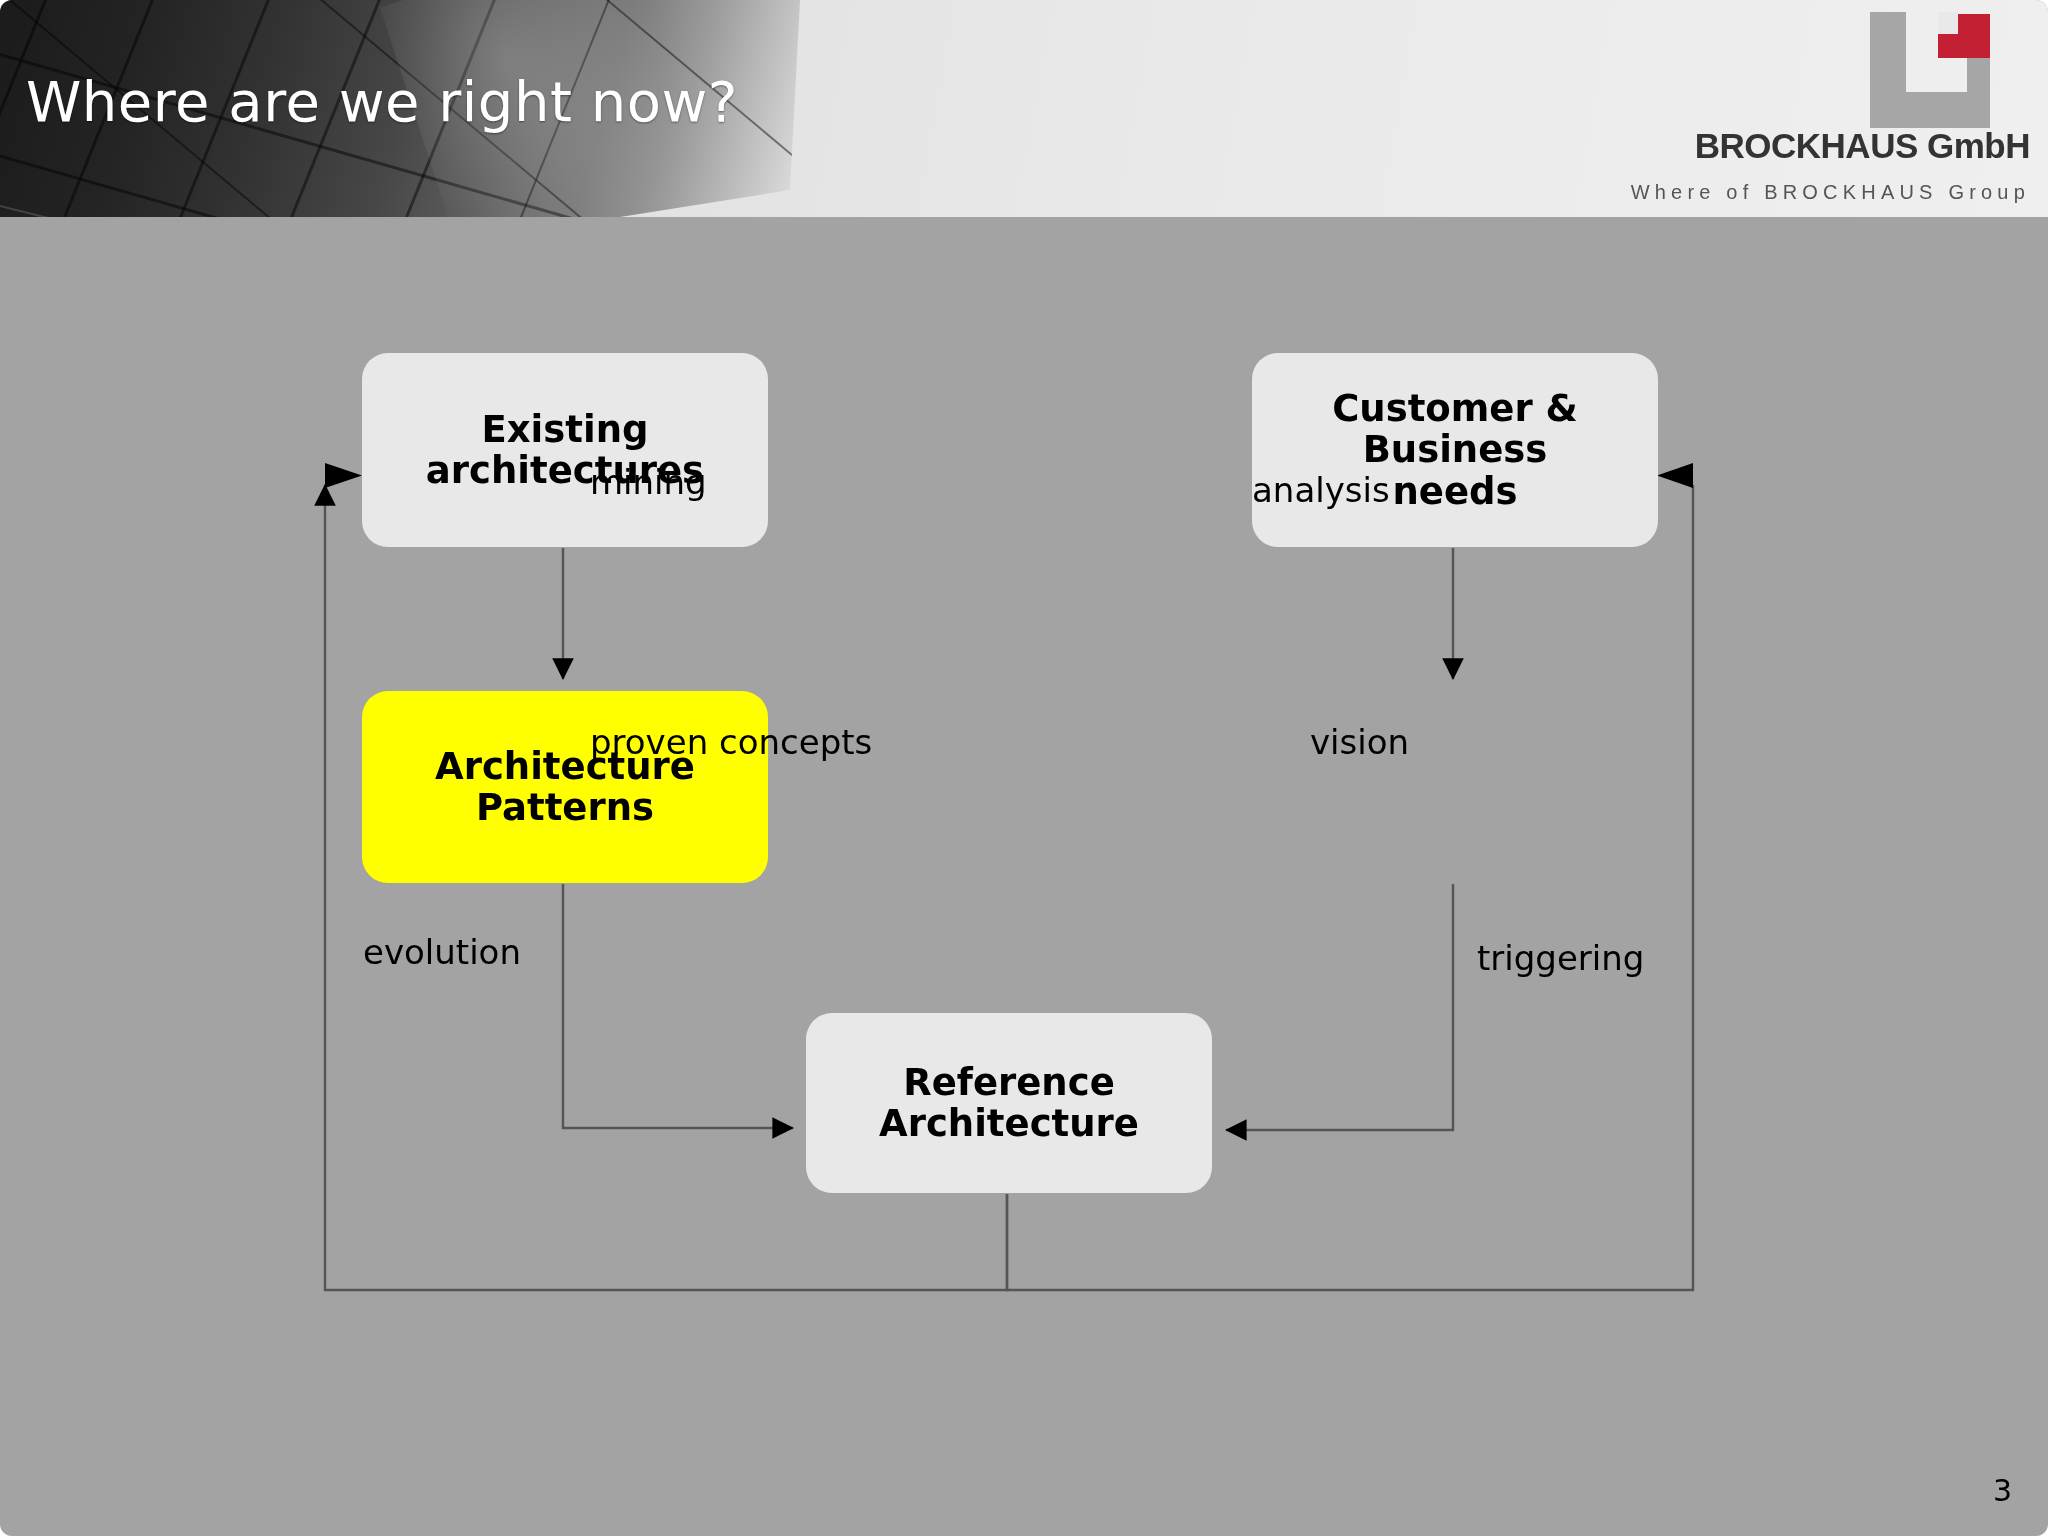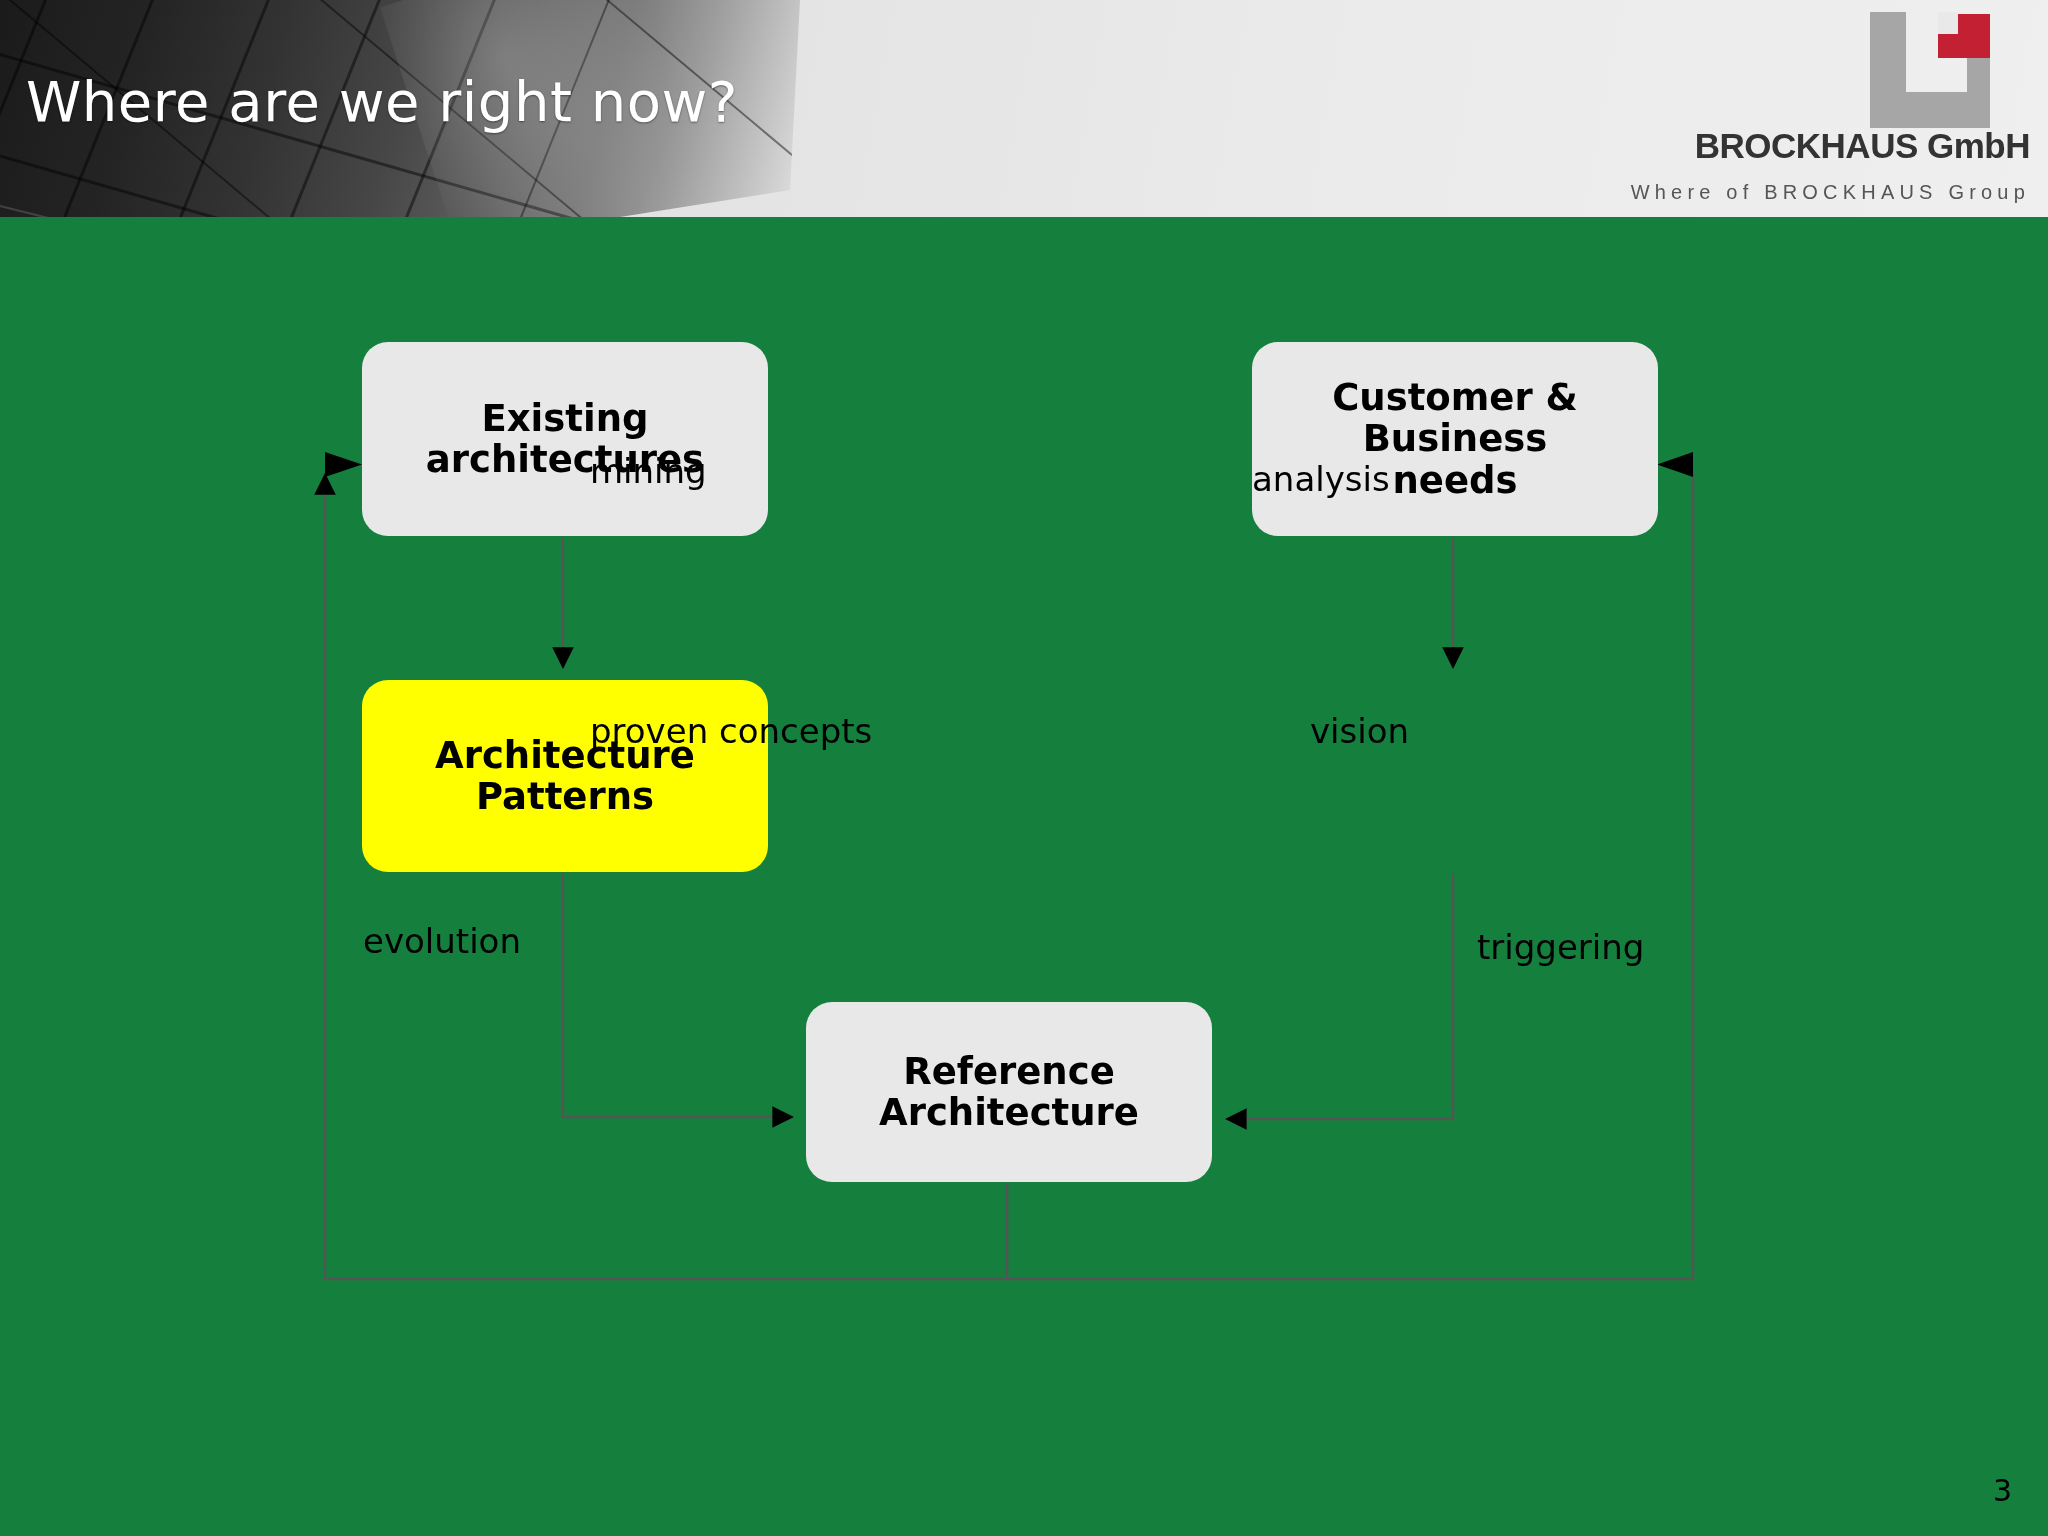--- a/index.html
+++ b/index.html
@@ -14,22 +14,23 @@
     overflow: hidden;
     position: relative;
   }
 
   
   .slide {
     position: absolute;
     left: 0; top: 0;
     width: 2048px;
     height: 1536px;
-    background: #15803d;
+    background: #a3a3a3;
     overflow: hidden;
+    border-radius: 12px;
   }
 
   
   .header {
     position: absolute;
     left: 0; top: 0;
     width: 2048px;
     height: 217px;
     background: linear-gradient(100deg, #d9d9d9 0%, #e3e3e3 35%, #eaeaea 62%, #efefef 100%);
     overflow: hidden;
@@ -140,21 +141,21 @@
     font-size: 20px;
     font-weight: normal;
     color: #555555;
     letter-spacing: 5.2px;
     white-space: nowrap;
   }
 
   
   .diagram {
     position: absolute;
-    left: 0; top: 206px;
+    left: 0; top: 217px;
     width: 2048px;
     height: 974px;
   }
   .diagram svg {
     position: absolute;
     left: 0; top: 0;
   }
 
   .node {
     position: absolute;

